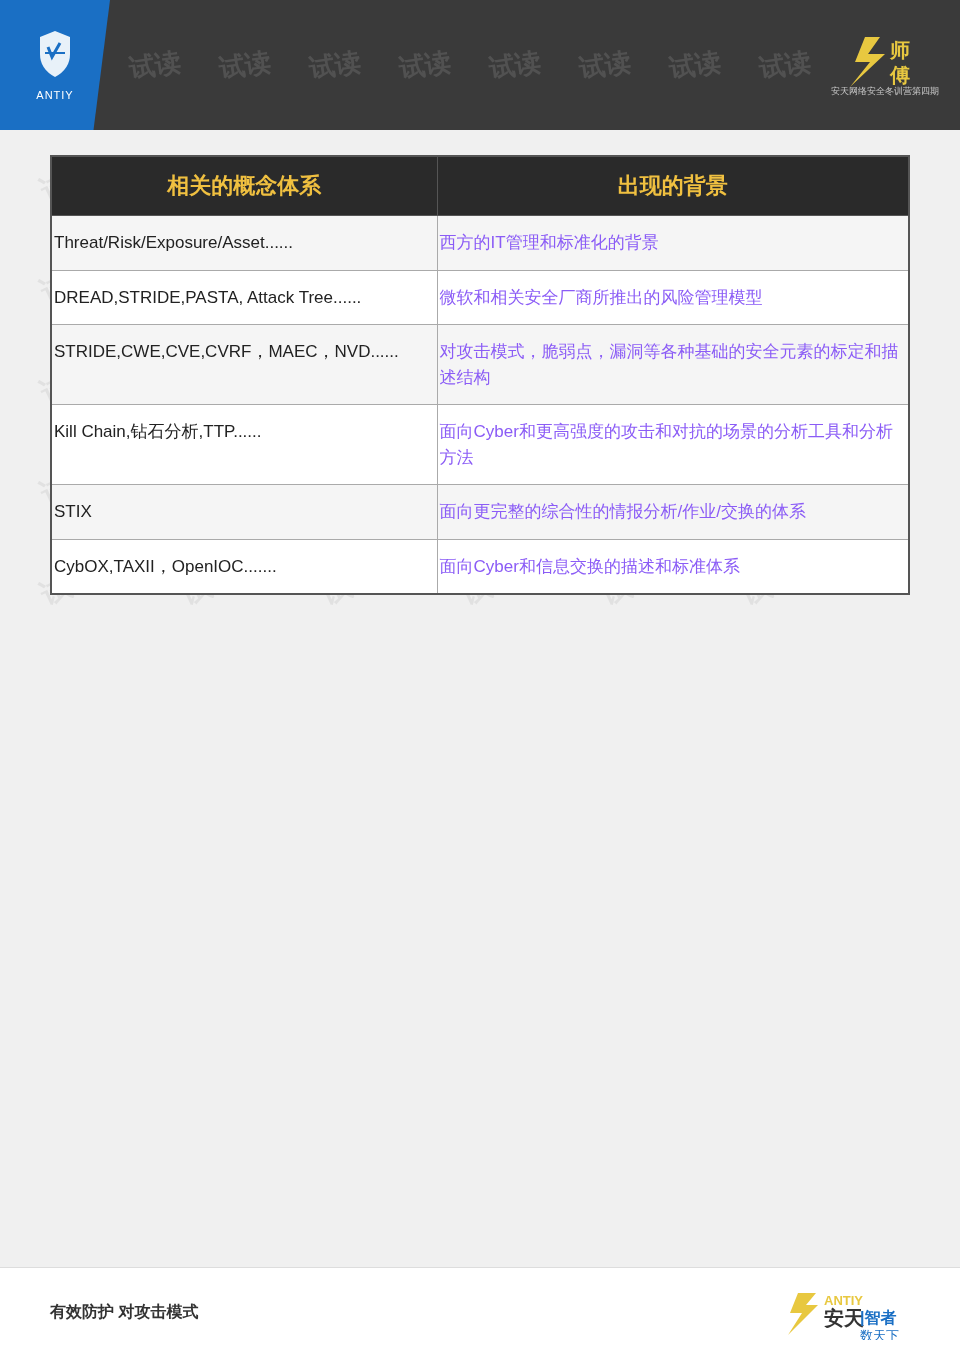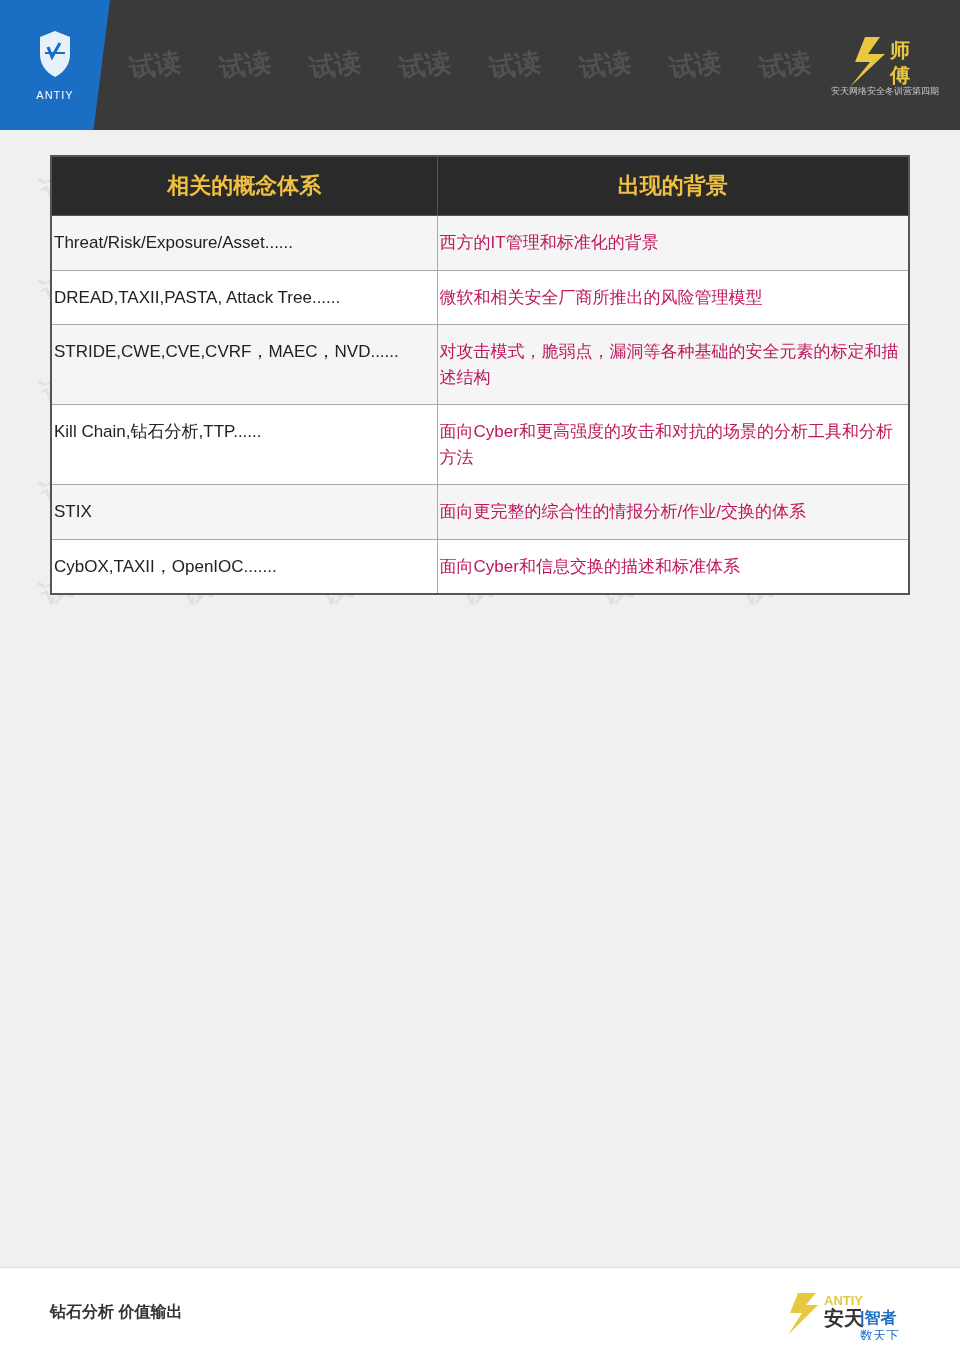--- a/index.html
+++ b/index.html
@@ -139,21 +139,21 @@
       background: #ffffff;
     }
 
     .concept-table td:first-child {
       font-weight: normal;
       color: #222;
       width: 45%;
     }
 
     .concept-table td:last-child {
-      color: #be185d;
+      color: #8b5cf6;
       width: 55%;
     }
 
     
     .footer {
       position: absolute;
       bottom: 0;
       left: 0;
       right: 0;
       height: 90px;
@@ -282,21 +282,21 @@
         <th>相关的概念体系</th>
         <th>出现的背景</th>
       </tr>
     </thead>
     <tbody>
       <tr class="table-row">
         <td>Threat/Risk/Exposure/Asset......</td>
         <td>西方的IT管理和标准化的背景</td>
       </tr>
       <tr class="table-row">
-        <td>DREAD,TAXII,PASTA, Attack Tree......</td>
+        <td>DREAD,STRIDE,PASTA, Attack Tree......</td>
         <td>微软和相关安全厂商所推出的风险管理模型</td>
       </tr>
       <tr class="table-row">
         <td>STRIDE,CWE,CVE,CVRF，MAEC，NVD......</td>
         <td>对攻击模式，脆弱点，漏洞等各种基础的安全元素的标定和描述结构</td>
       </tr>
       <tr class="table-row">
         <td>Kill Chain,钻石分析,TTP......</td>
         <td>面向Cyber和更高强度的攻击和对抗的场景的分析工具和分析方法</td>
       </tr>
@@ -306,21 +306,21 @@
       </tr>
       <tr class="table-row">
         <td>CybOX,TAXII，OpenIOC.......</td>
         <td>面向Cyber和信息交换的描述和标准体系</td>
       </tr>
     </tbody>
   </table>
 </div>
 
 <div class="footer">
-  <div class="footer-left">钻石分析 价值输出</div>
+  <div class="footer-left">有效防护 对攻击模式</div>
   <div class="footer-right">
     <div class="footer-logo">
       <svg width="130" height="55" viewBox="0 0 130 55">
         <polygon points="18,8 10,28 22,28 8,50 38,20 26,20 36,8" fill="#e8c840"></polygon>
         <text x="44" y="20" font-size="13" font-weight="bold" fill="#e8c840" font-family="Microsoft YaHei, Arial">ANTIY</text>
         <text x="44" y="40" font-size="20" font-weight="bold" fill="#333" font-family="Microsoft YaHei, Arial">安天</text>
         <text x="80" y="38" font-size="16" fill="#1a6fc4" font-weight="bold" font-family="Microsoft YaHei, Arial">|智者</text>
         <text x="80" y="55" font-size="13" fill="#1a6fc4" font-family="Microsoft YaHei, Arial">数天下</text>
       </svg>
     </div>

